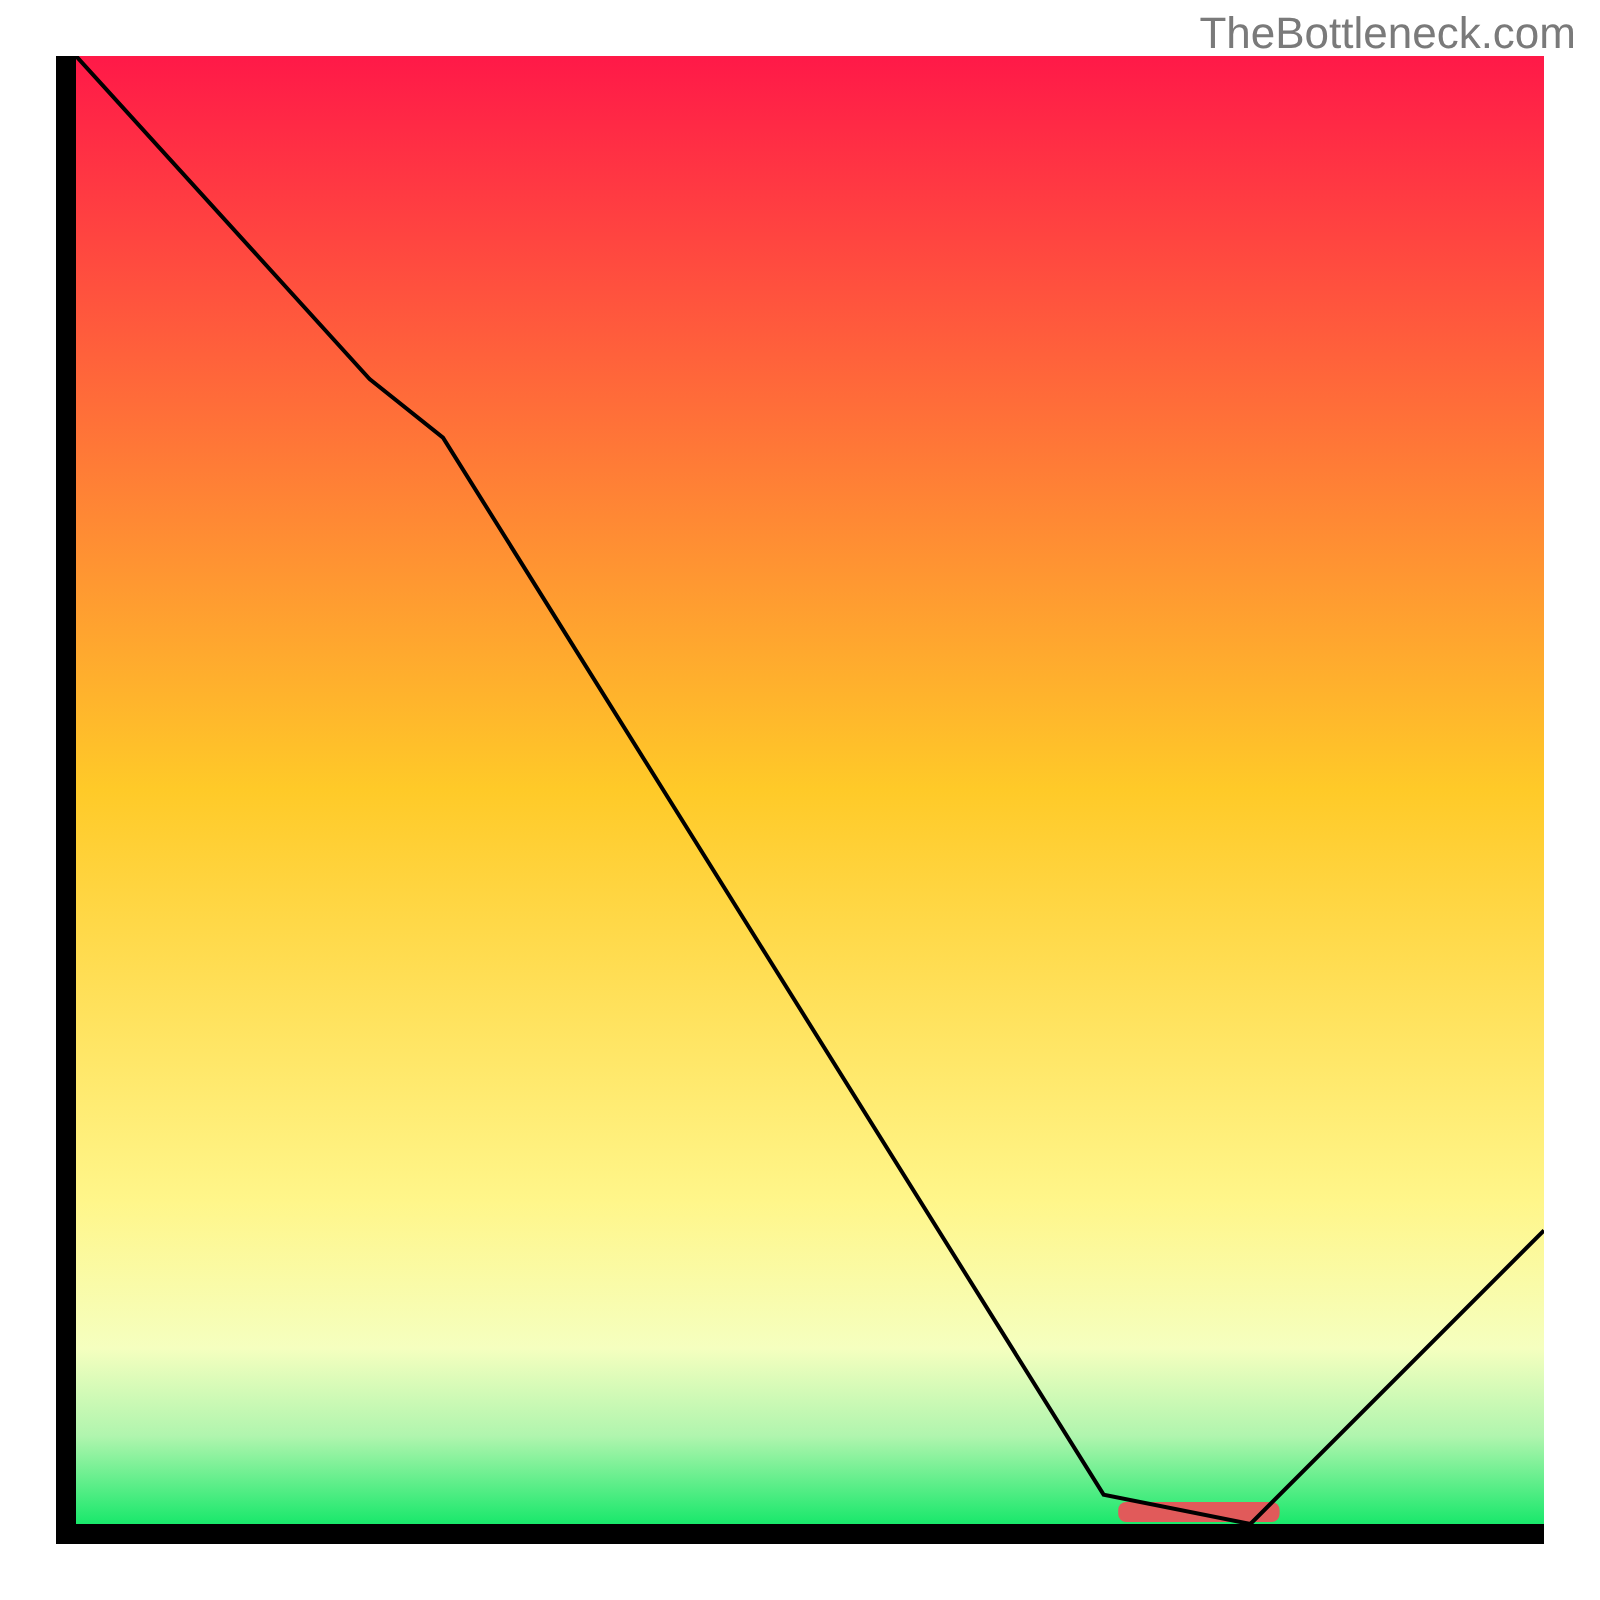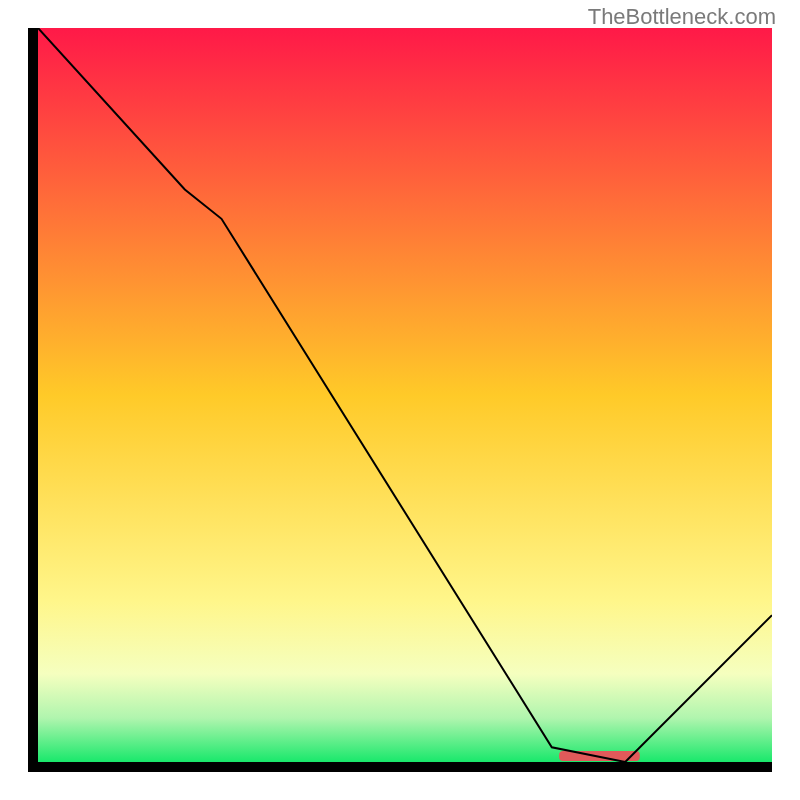--- a/index.html
+++ b/index.html
@@ -8,21 +8,21 @@
     width: 800px;
     height: 800px;
     background: #ffffff;
     font-family: -apple-system, BlinkMacSystemFont, "Segoe UI", Arial, sans-serif;
     position: relative;
     overflow: hidden;
   }
   .watermark {
     position: absolute;
     top: 4px;
-    right: 24px;
+    right: 12px;
     font-size: 22px;
     color: #7a7a7a;
     font-weight: 400;
     z-index: 20;
   }
   .frame {
     position: absolute;
     left: 28px;
     top: 28px;
     width: 744px;   

